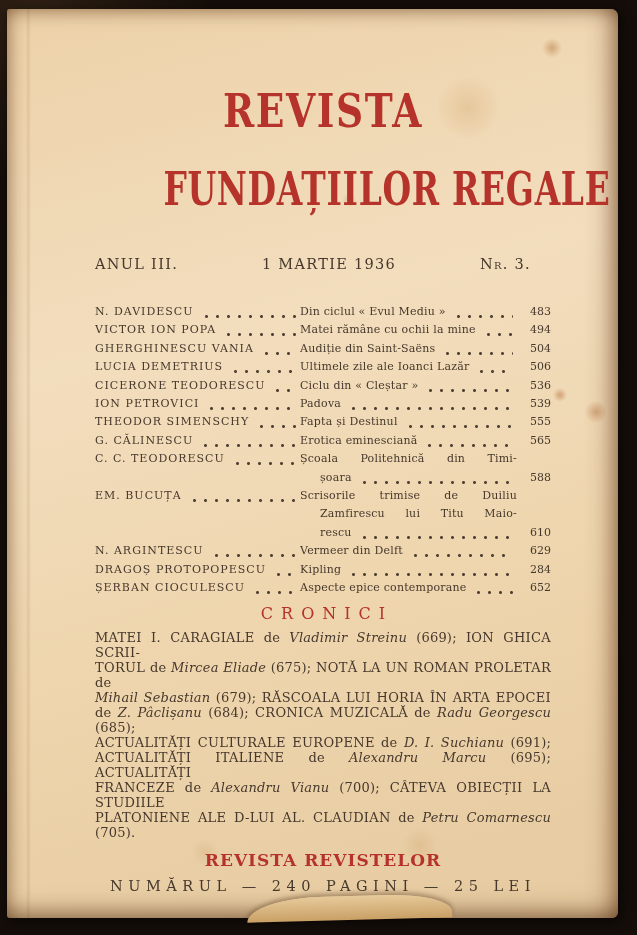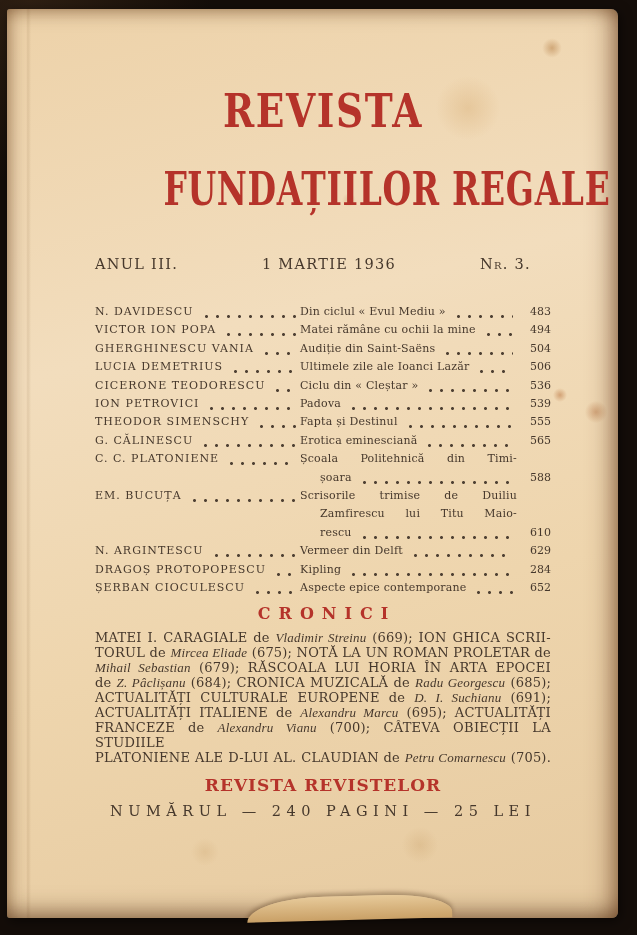--- a/index.html
+++ b/index.html
@@ -75,27 +75,27 @@
     background-size:11px 5px;background-repeat:repeat-x;background-position:left center;
   }
   .jl{text-align:justify;text-align-last:justify;margin-right:34px;letter-spacing:.2px;}
   .ind{padding-left:20px;}
   .last{display:flex;}
   .tt{white-space:nowrap;letter-spacing:.2px;}
   .pg{width:34px;flex-shrink:0;text-align:right;}
   
   .cronici-head{
     margin-top:7px;text-align:center;
-    font-weight:bold;font-size:16px;line-height:17px;
+    font-weight:normal;font-size:16px;line-height:17px;
     letter-spacing:8px;text-indent:8px;color:var(--red);
   }
   .cronici-body{margin-top:8px;font-size:13px;line-height:15px;}
   .cl{text-align:justify;text-align-last:justify;letter-spacing:.2px;}
   .s-caps{letter-spacing:.3px;}
-  .s-ital{font-style:italic;font-family:Liberation Serif, serif;}
+  .s-ital{font-style:italic;}
   
   .footer-title{
     margin-top:11px;text-align:center;
     font-weight:bold;font-size:17px;line-height:18px;
     letter-spacing:1px;color:var(--red);
   }
   .footer-info{
     margin-top:9px;text-align:center;
     font-size:14.5px;line-height:17px;letter-spacing:5.5px;
   }
@@ -225,21 +225,21 @@
             <div class="ti">
               <div class="last">
                 <span class="tt">Erotica eminesciană</span>
                 <span class="lead"></span>
                 <span class="pg">565</span>
               </div>
             </div>
           </div>
           <div class="toc-row">
             <div class="au">
-              <span class="au-name">C. C. PLATONIENE</span>
+              <span class="au-name">C. C. TEODORESCU</span>
               <span class="lead"></span>
             </div>
             <div class="ti">
               <div class="jl">Școala Politehnică din Timi-</div>
               <div class="last ind">
                 <span class="tt">șoara</span>
                 <span class="lead"></span>
                 <span class="pg">588</span>
               </div>
             </div>

